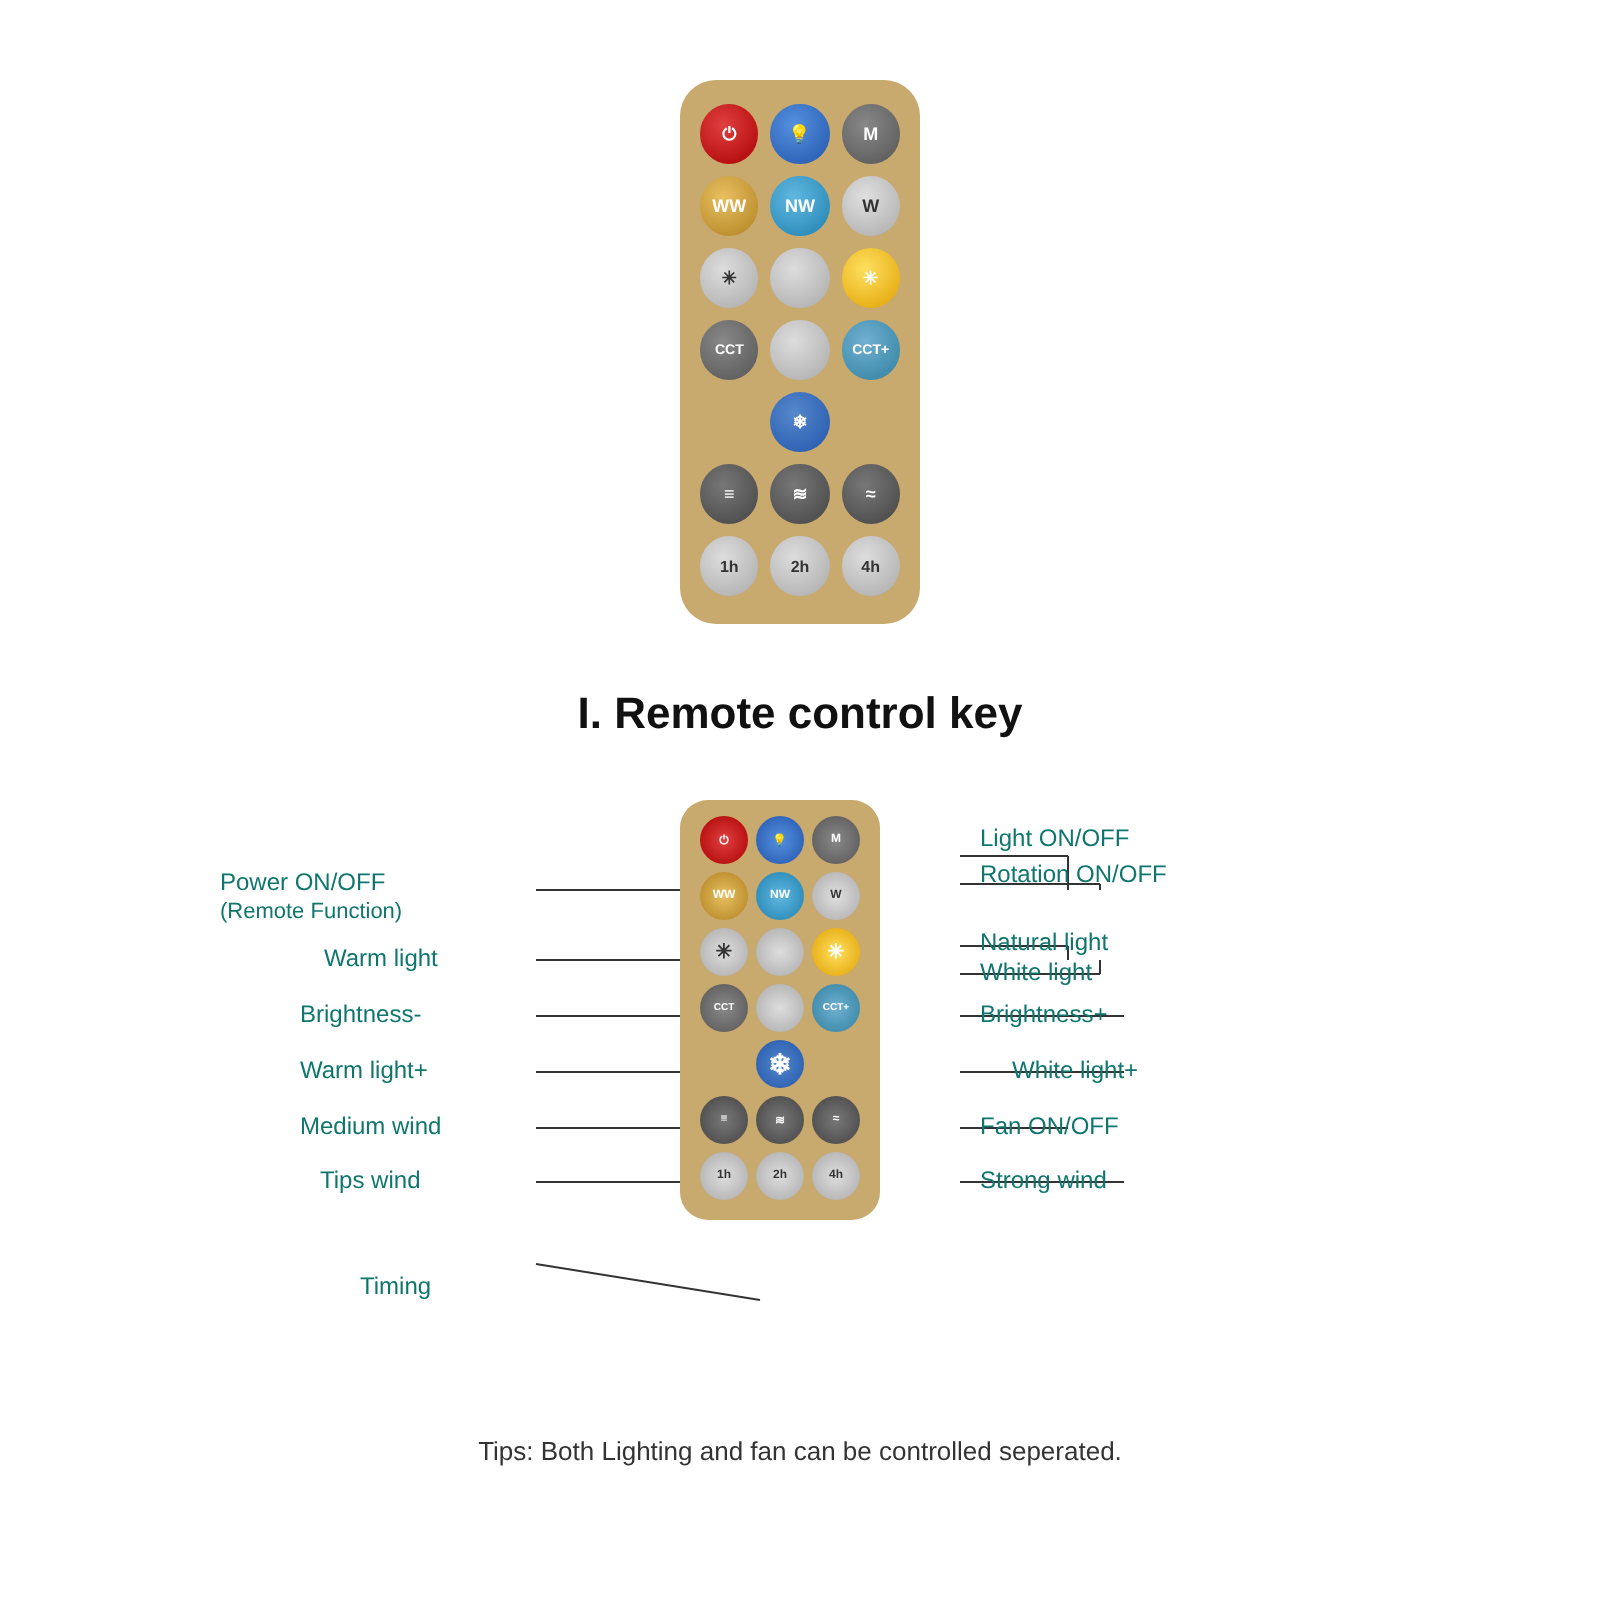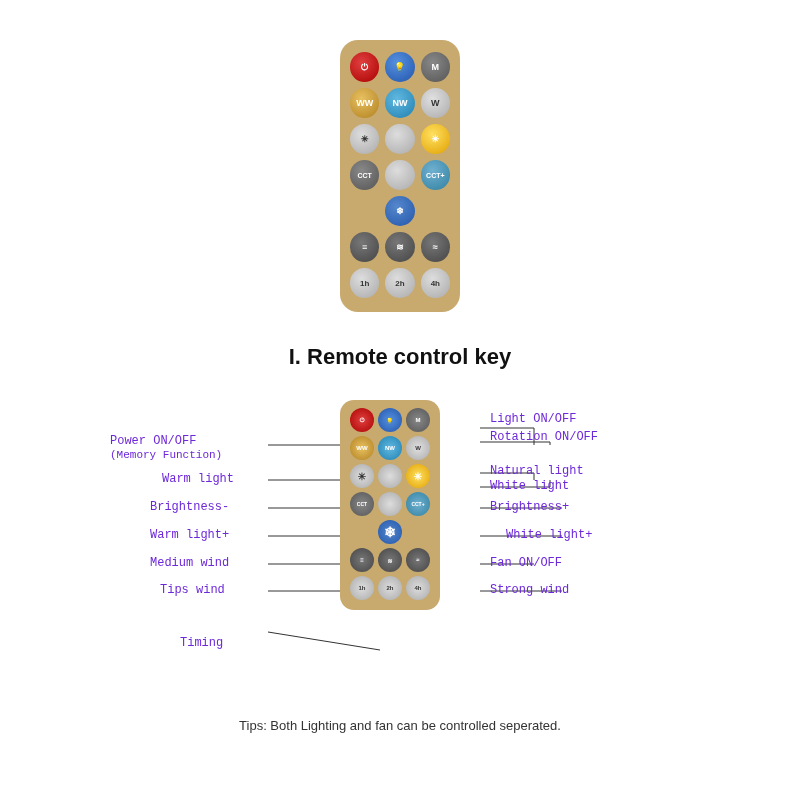--- a/index.html
+++ b/index.html
@@ -124,23 +124,22 @@
     .mbtn-med { background: radial-gradient(circle, #777, #444); }
     .mbtn-strong { background: radial-gradient(circle, #777, #444); }
     .mbtn-1h { background: radial-gradient(circle, #ddd, #aaa); color:#333; font-size:6px; }
     .mbtn-2h { background: radial-gradient(circle, #ddd, #aaa); color:#333; font-size:6px; }
     .mbtn-4h { background: radial-gradient(circle, #ddd, #aaa); color:#333; font-size:6px; }
 
     
     .label {
       position: absolute;
       font-size: 12px;
-      color: #6d28d9;
+      color: #0f766e;
       white-space: nowrap;
-      font-family: Liberation Mono, monospace;
     }
     .label-left { text-align: left; }
     .label-right { text-align: left; }
 
     
     .diagram-svg {
       position: absolute;
       top: 0; left: 0;
       width: 100%;
       height: 100%;
@@ -267,21 +266,21 @@
       <div class="mbtn mbtn-strong">≈</div>
     </div>
     <div class="mini-row">
       <div class="mbtn mbtn-1h">1h</div>
       <div class="mbtn mbtn-2h">2h</div>
       <div class="mbtn mbtn-4h">4h</div>
     </div>
   </div>
 
   <div class="label label-left" style="left:60px; top:44px;">
-    Power ON/OFF<br><span style="font-size:11px;">(Memory Function)</span>
+    Power ON/OFF<br><span style="font-size:11px;">(Remote Function)</span>
   </div>
   <div class="label label-left" style="left:112px; top:82px;">Warm light</div>
   <div class="label label-left" style="left:100px; top:110px;">Brightness-</div>
   <div class="label label-left" style="left:100px; top:138px;">Warm light+</div>
   <div class="label label-left" style="left:100px; top:166px;">Medium wind</div>
   <div class="label label-left" style="left:110px; top:193px;">Tips wind</div>
   <div class="label label-left" style="left:130px; top:246px;">Timing</div>
 
   <div class="label label-right" style="left:440px; top:22px;">Light ON/OFF</div>
   <div class="label label-right" style="left:440px; top:40px;">Rotation ON/OFF</div>

